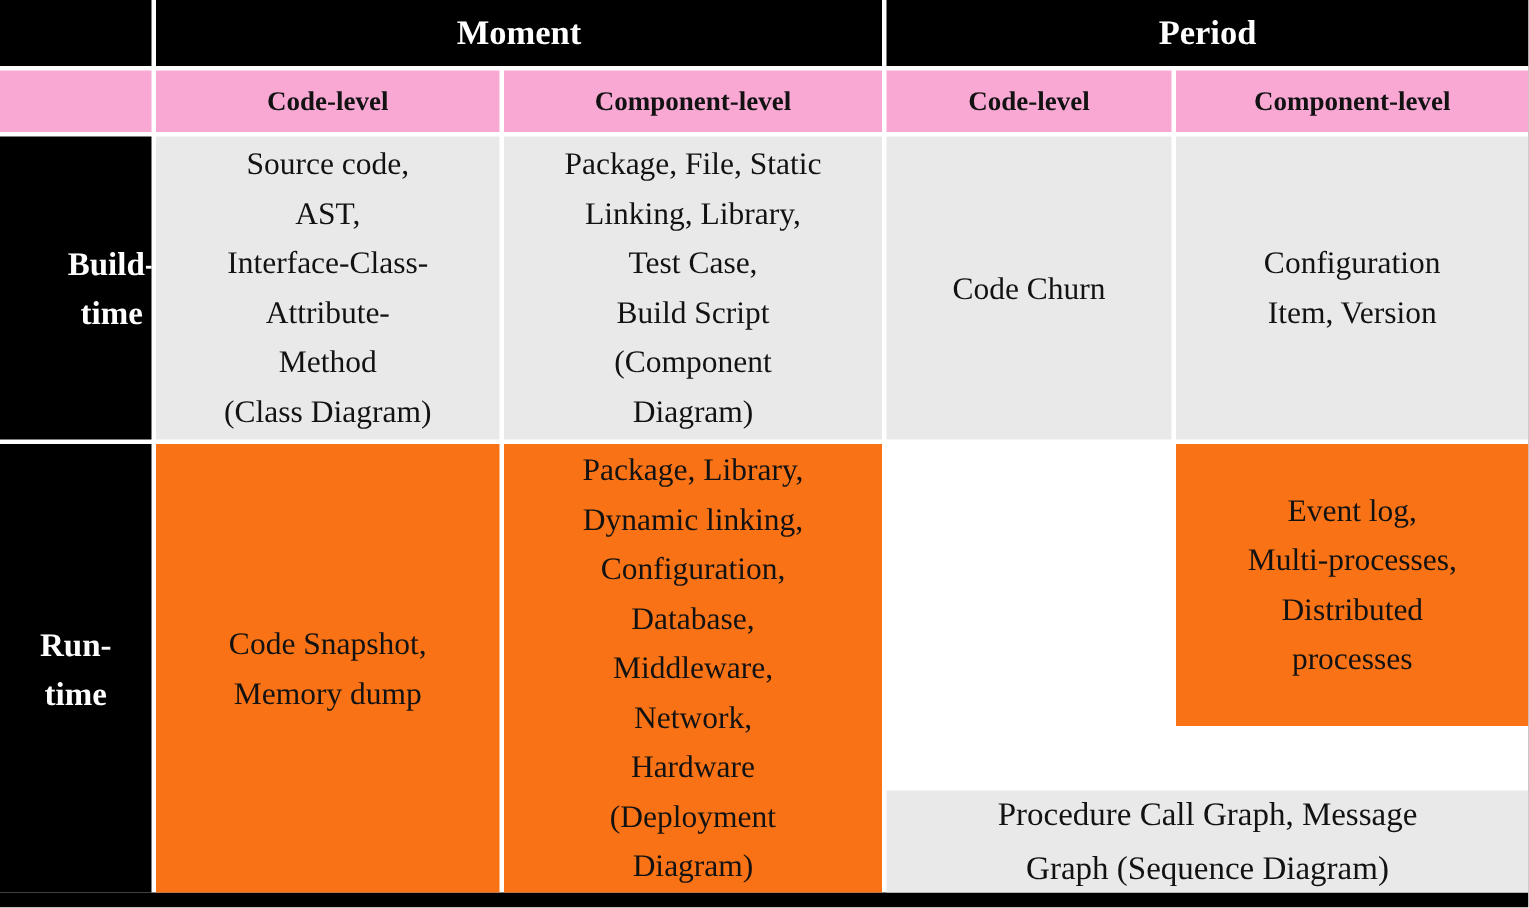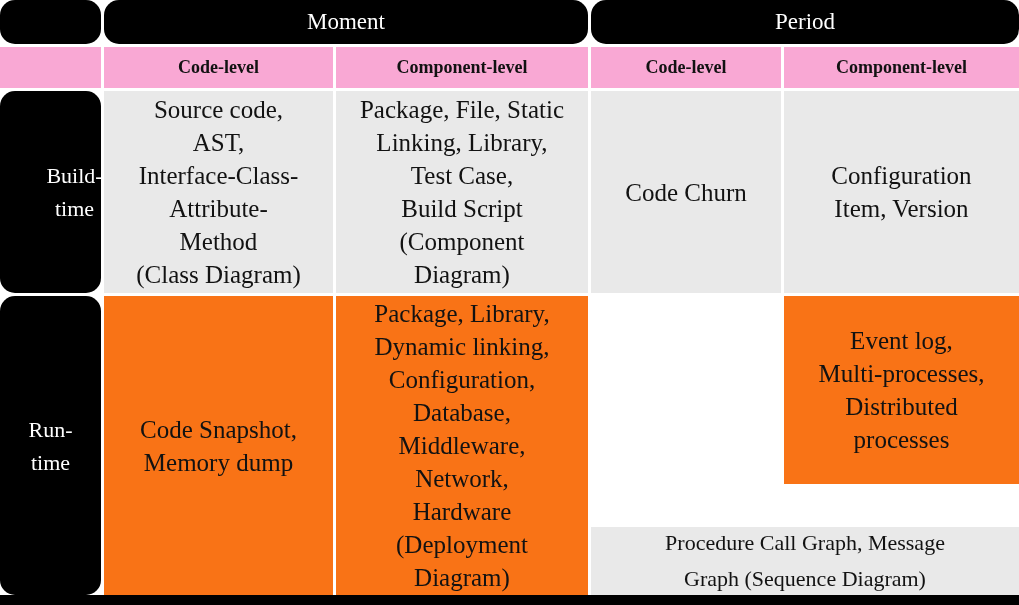--- a/index.html
+++ b/index.html
@@ -24,29 +24,28 @@
     background: #ffffff;           
   }
   .cell {
     display: flex;
     flex-direction: column;
     justify-content: center;
     align-items: center;
     text-align: center;
     white-space: pre-line;
     color: #121212;
-    font-size: 25px;
+    font-size: 21px;
     line-height: 33px;
     overflow: hidden;
   }
   .black {
     background: #000000;
     color: #ffffff;
-    font-weight: normal;
-    border-radius: 15px;
+    font-weight: bold;
   }
   .group-header { font-size: 23px; line-height: 26px; }
   .row-label    { font-size: 22px; line-height: 33px; }
   .sub {
     background: #f9a8d4;
     font-weight: bold;
     font-size: 18px;
   }
   .light { background: #e9e9e9; }
   .dark  { background: #f97316; }

